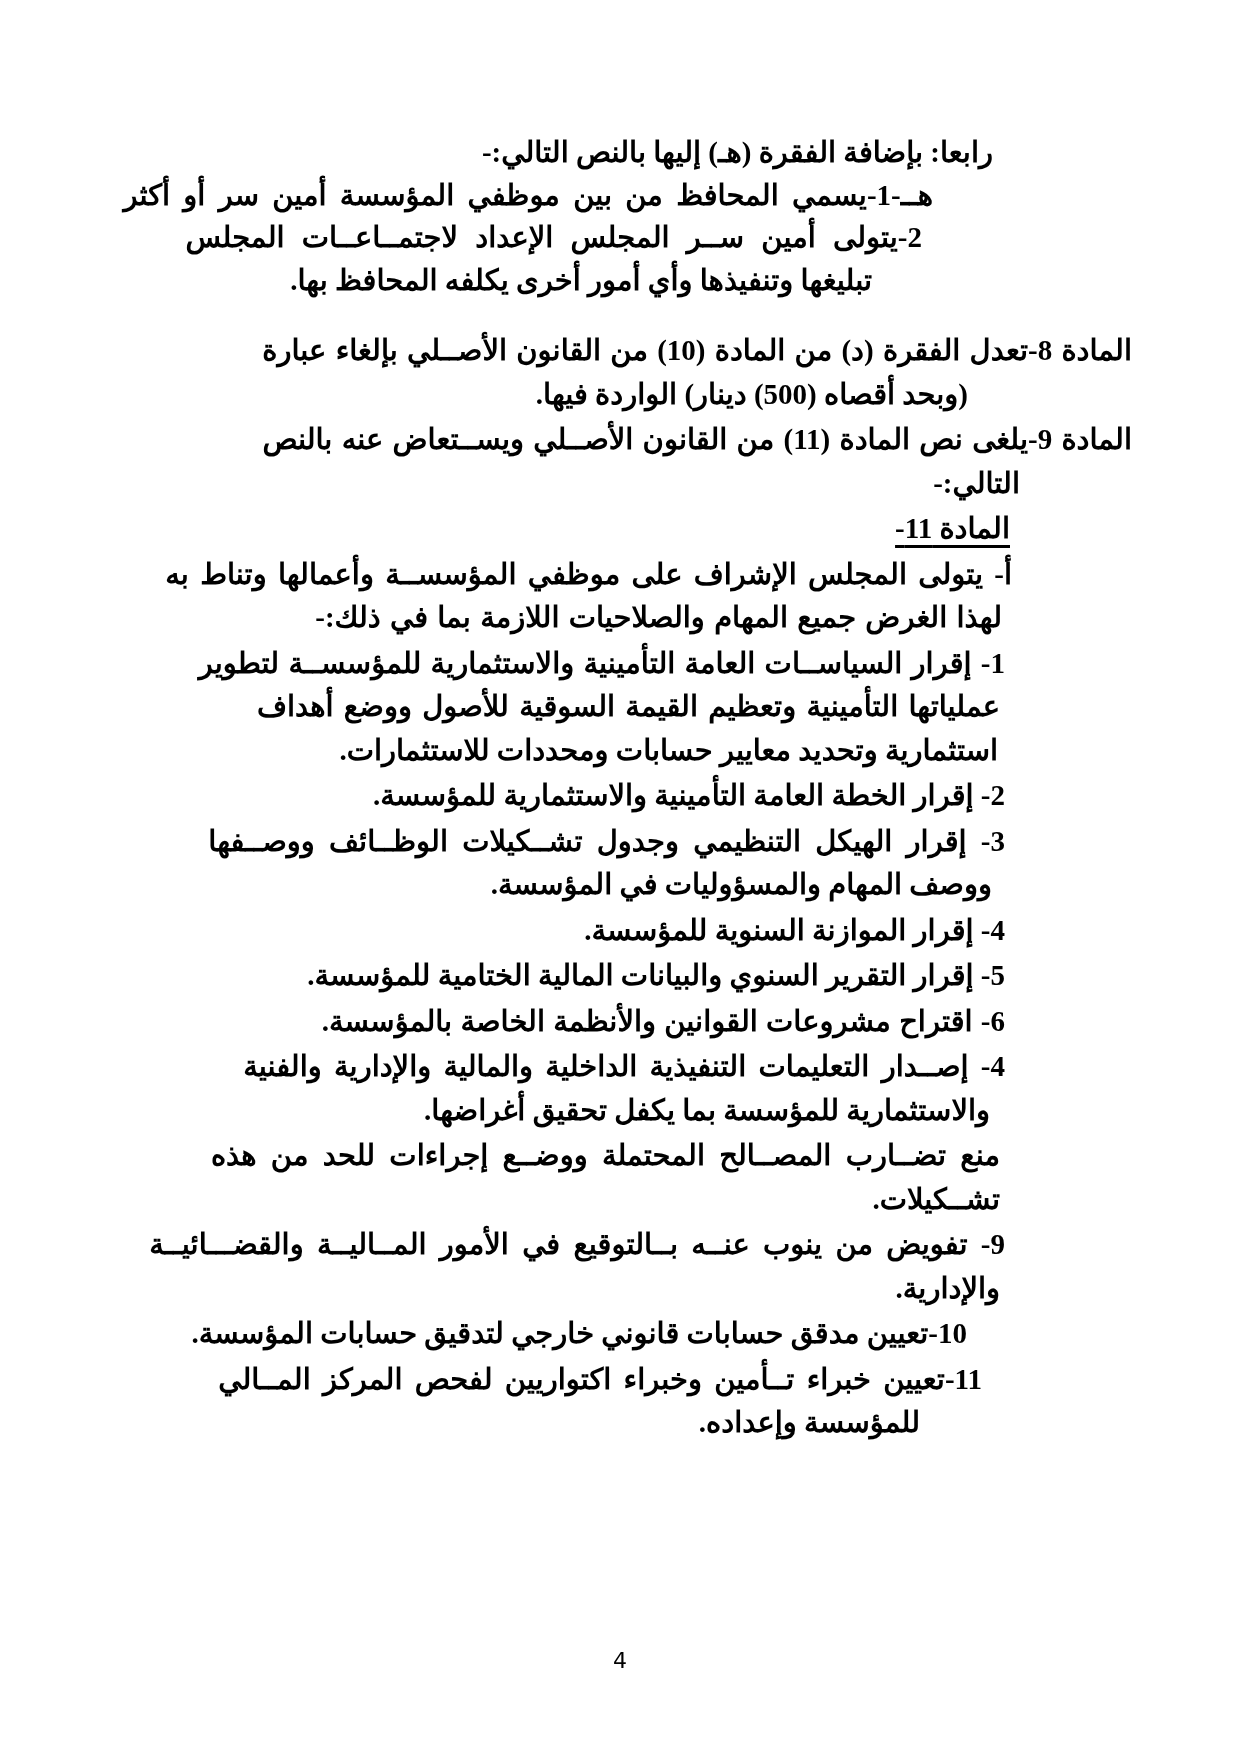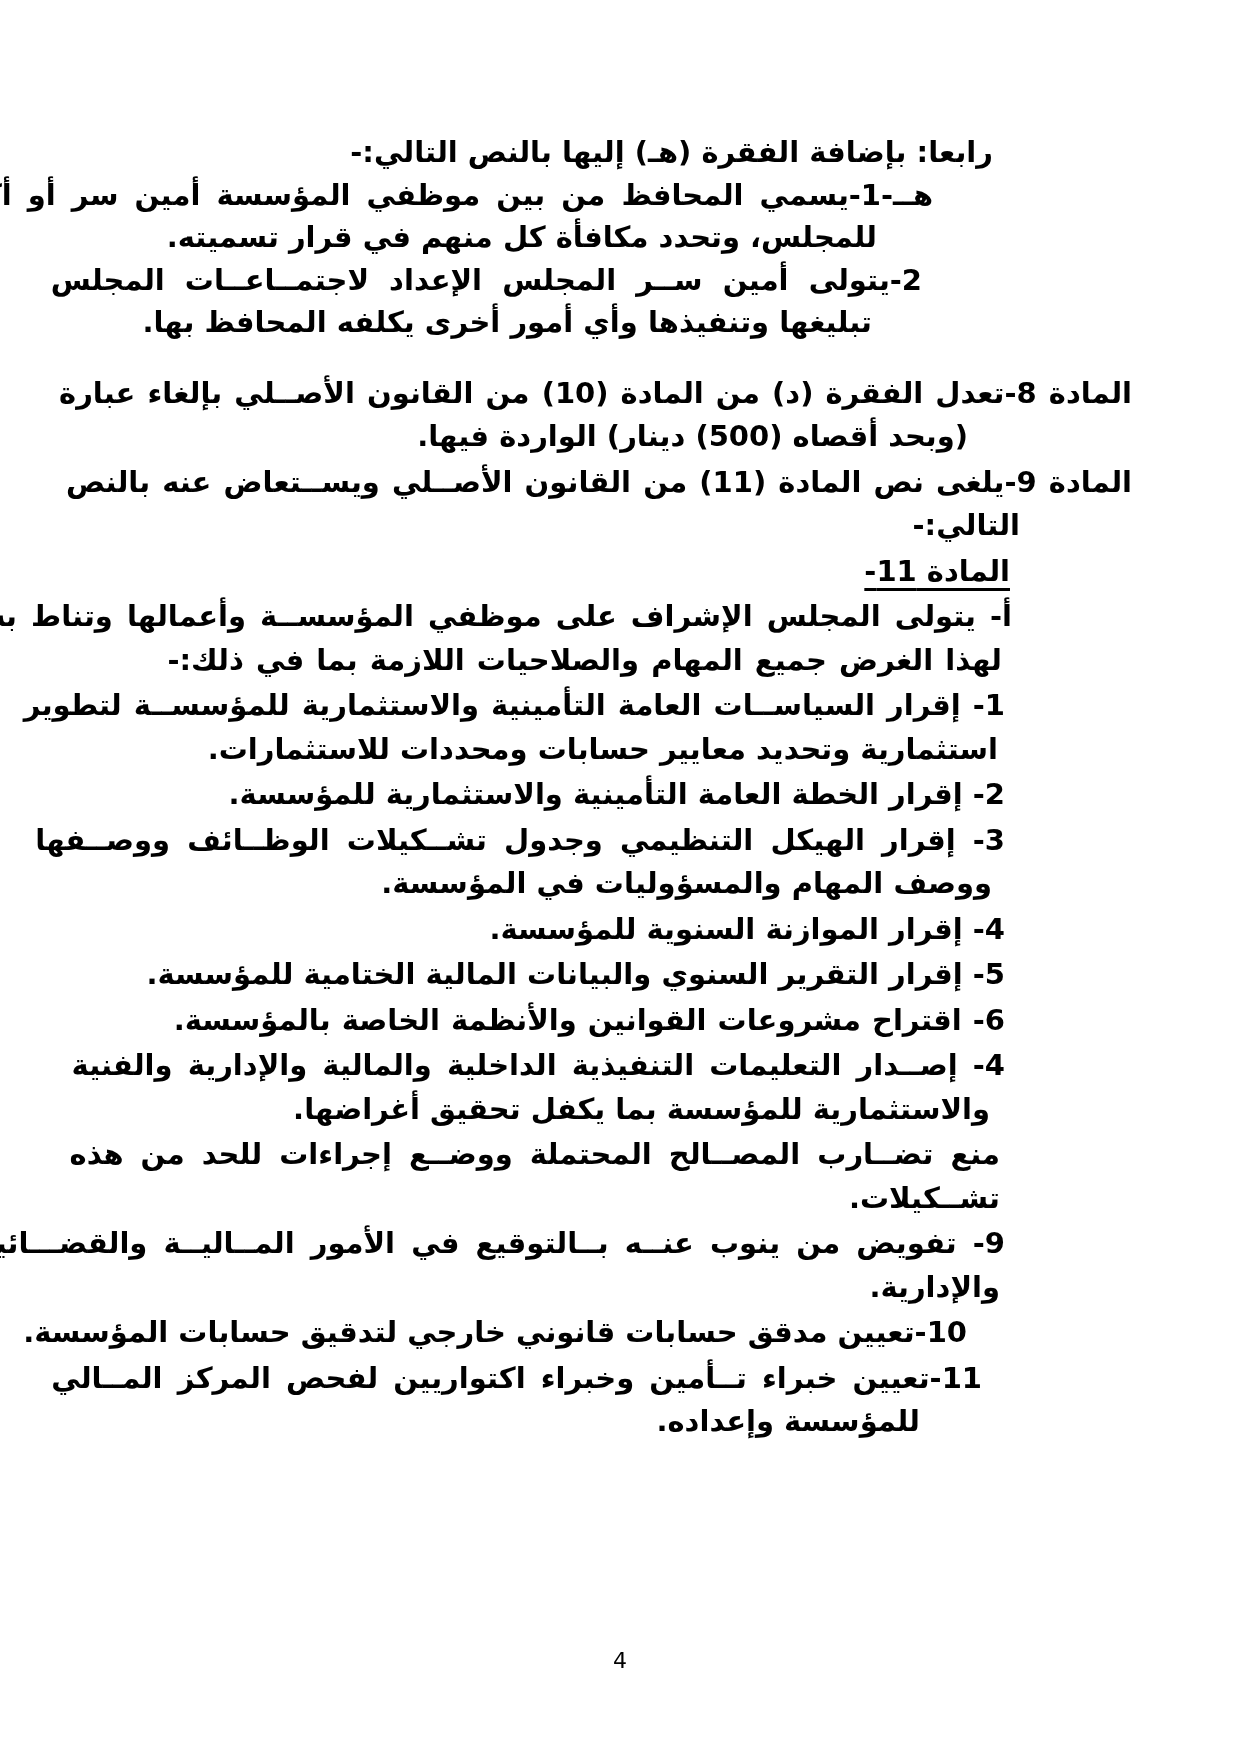--- a/index.html
+++ b/index.html
@@ -11,20 +11,21 @@
   .doc-body{
     position:absolute;top:131px;right:108px;left:30px;
     direction:rtl;text-align:right;
   }
   .ln{
     white-space:nowrap;
     font-size:29px;
     line-height:43.5px;
     padding-right:var(--i,0px);
     word-spacing:var(--w,0px);
+    font-family:Liberation Serif, serif;
   }
   .t{line-height:42.6px}
   .gap{height:28px}
   .pe{margin-bottom:2px}
   .u{
     text-decoration:underline;
     text-decoration-thickness:3px;
     text-underline-offset:7px;
     margin-top:23px;
   }
@@ -34,36 +35,36 @@
     font-family:"DejaVu Sans",sans-serif;direction:ltr;
   }
 </style>
 </head>
 <body>
 
 <div class="page">
   <div class="doc-body">
     <div class="ln t" style="--i:139px">رابعا: بإضافة الفقرة (هـ) إليها بالنص التالي:-</div>
     <div class="ln t" style="--i:199px;--w:6px">هــ-1-يسمي المحافظ من بين موظفي المؤسسة أمين سر أو أكثر</div>
-    <div class="ln t" style="--i:255px">للمجلس، وتحدد مكافأة كل منهم في قرار تسميته.</div>
     <div class="ln t" style="--i:210px;--w:10px">2-يتولى أمين ســر المجلس الإعداد لاجتمــاعــات المجلس</div>
     <div class="ln t" style="--i:260px">تبليغها وتنفيذها وأي أمور أخرى يكلفه المحافظ بها.</div>
 
     <div class="gap"></div>
 
     <div class="ln" style="--i:0px;--w:2px">المادة 8-تعدل الفقرة (د) من المادة (10) من القانون الأصــلي بإلغاء عبارة</div>
     <div class="ln pe" style="--i:164px">(وبحد أقصاه (500) دينار) الواردة فيها.</div>
     <div class="ln" style="--i:0px;--w:2px">المادة 9-يلغى نص المادة (11) من القانون الأصــلي ويســتعاض عنه بالنص</div>
     <div class="ln pe" style="--i:112px">التالي:-</div>
 
     <div class="ln pe" style="--i:122px"><span class="u">المادة 11-</span></div>
 
     <div class="ln" style="--i:120px;--w:4px">أ- يتولى المجلس الإشراف على موظفي المؤسســة وأعمالها وتناط به</div>
     <div class="ln pe" style="--i:130px;--w:2px">لهذا الغرض جميع المهام والصلاحيات اللازمة بما في ذلك:-</div>
     <div class="ln" style="--i:127px;--w:2px">1- إقرار السياســات العامة التأمينية والاستثمارية للمؤسســة لتطوير</div>
+    <div class="ln" style="--i:132px;--w:3px">عملياتها التأمينية وتعظيم القيمة السوقية للأصول ووضع أهداف</div>
     <div class="ln pe" style="--i:134px">استثمارية وتحديد معايير حسابات ومحددات للاستثمارات.</div>
     <div class="ln pe" style="--i:127px">2- إقرار الخطة العامة التأمينية والاستثمارية للمؤسسة.</div>
     <div class="ln" style="--i:127px;--w:7px">3- إقرار الهيكل التنظيمي وجدول تشــكيلات الوظــائف ووصــفها</div>
     <div class="ln pe" style="--i:140px">ووصف المهام والمسؤوليات في المؤسسة.</div>
     <div class="ln pe" style="--i:127px">4- إقرار الموازنة السنوية للمؤسسة.</div>
     <div class="ln pe" style="--i:127px">5- إقرار التقرير السنوي والبيانات المالية الختامية للمؤسسة.</div>
     <div class="ln pe" style="--i:127px;--w:1px">6- اقتراح مشروعات القوانين والأنظمة الخاصة بالمؤسسة.</div>
     <div class="ln" style="--i:127px;--w:5px">4- إصــدار التعليمات التنفيذية الداخلية والمالية والإدارية والفنية</div>
     <div class="ln pe" style="--i:142px">والاستثمارية للمؤسسة بما يكفل تحقيق أغراضها.</div>
     <div class="ln" style="--i:132px;--w:7px">منع تضــارب المصــالح المحتملة ووضــع إجراءات للحد من هذه</div>

